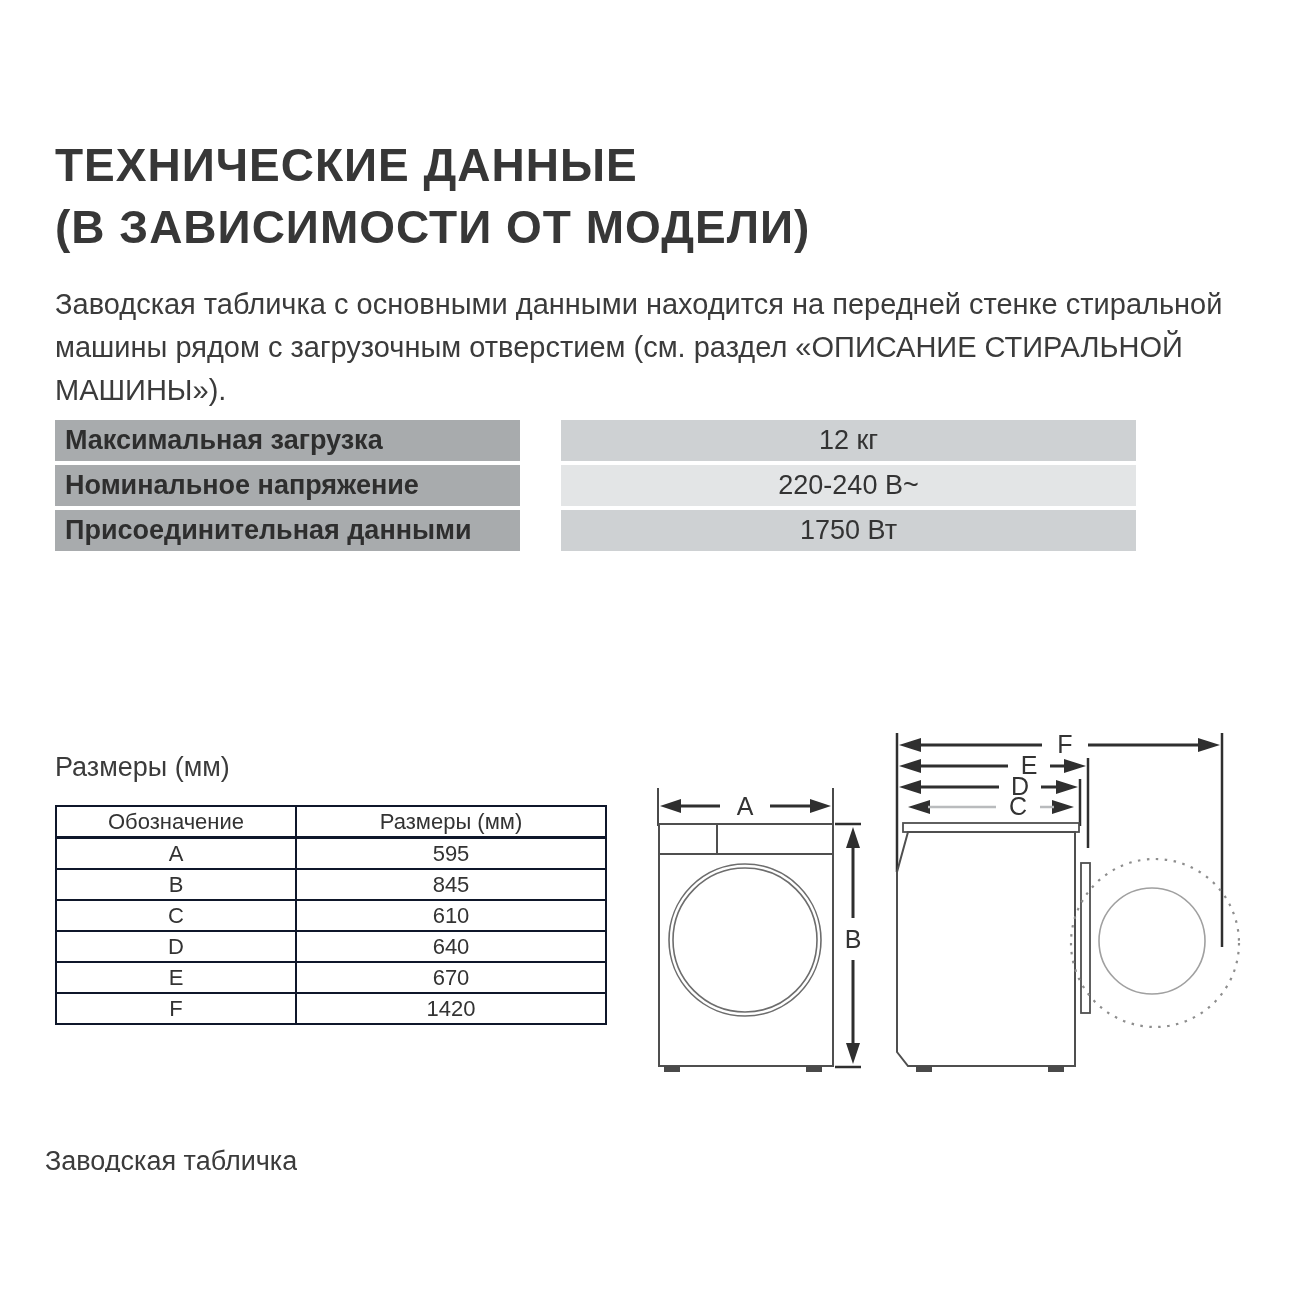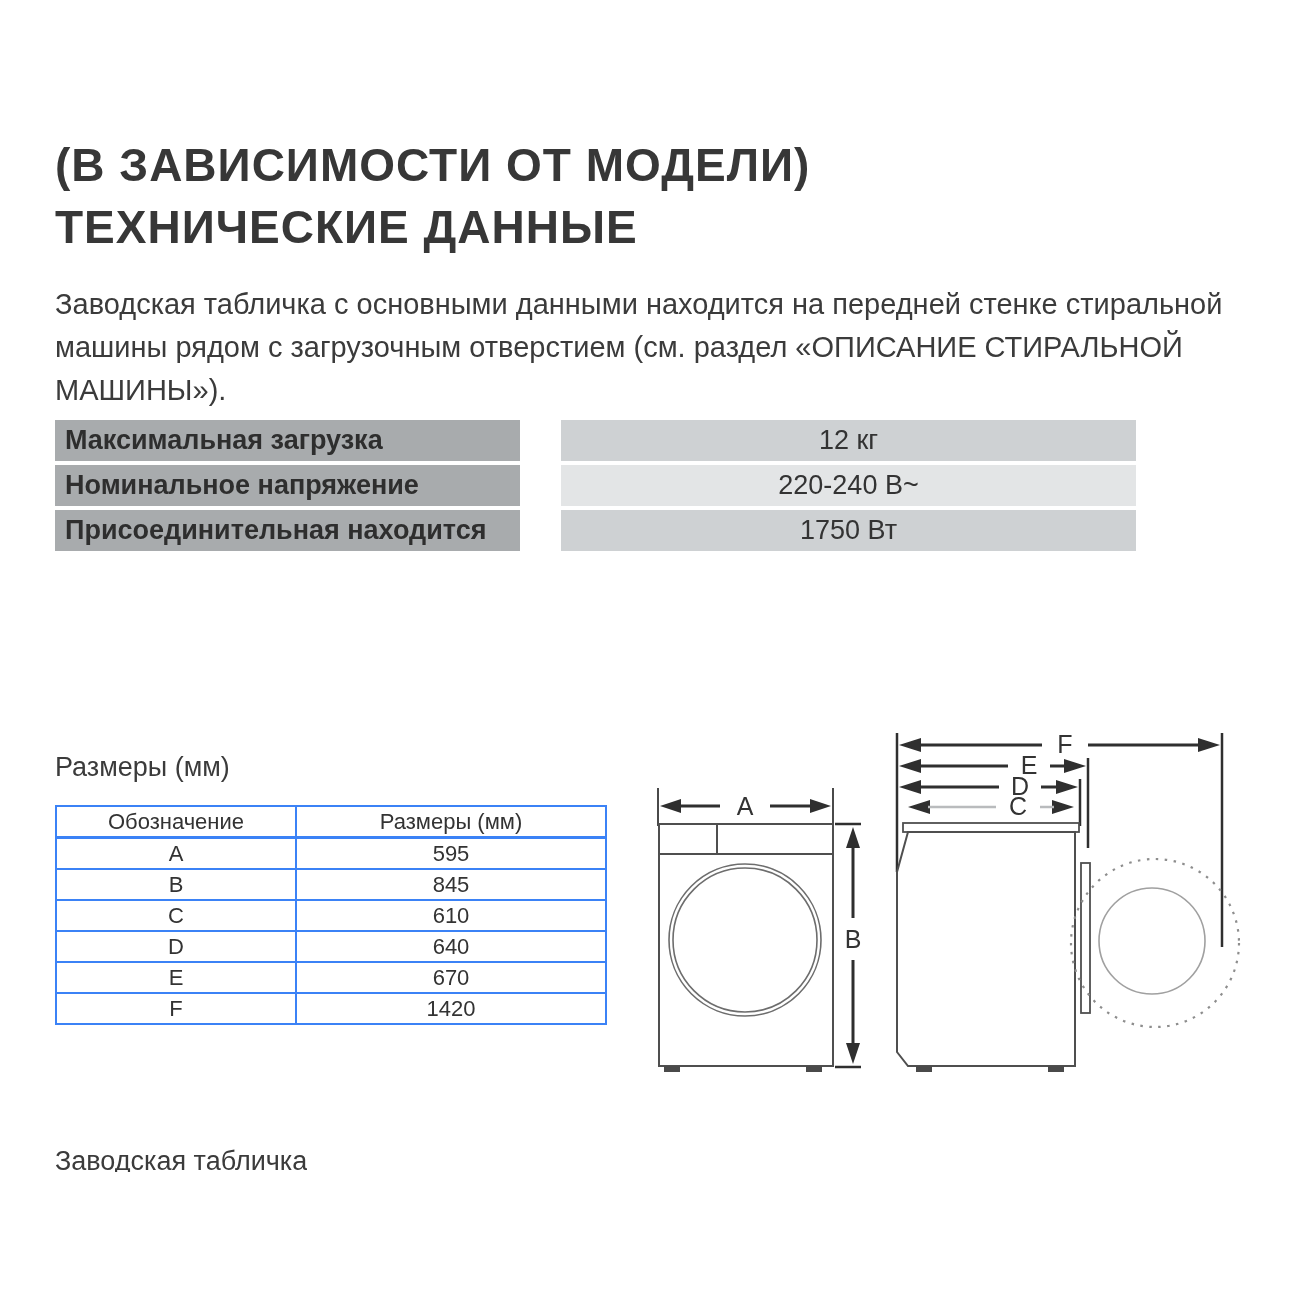--- a/index.html
+++ b/index.html
@@ -28,55 +28,55 @@
   }
   .spec-row:nth-child(odd)  .spec-value{background:#ced1d3;}
   .spec-row:nth-child(even) .spec-value{background:#e3e5e6;}
   
   .dims-title{position:absolute;left:55px;top:752px;font-size:27px;color:#3b3b3b;}
   table.dims{
     position:absolute;left:55px;top:805px;width:552px;
     border-collapse:collapse;table-layout:fixed;
   }
   table.dims td{
-    border:2px solid #3b82f6;height:29px;text-align:center;
+    border:2px solid #0f172a;height:29px;text-align:center;
     font-size:22px;color:#333333;padding:0;
   }
   table.dims td:first-child{width:238px;}
   table.dims tr.hdr td{border-bottom-width:3px;}
   
   .drawing{position:absolute;left:645px;top:722px;width:600px;height:368px;}
   .drawing text{font-family:"Liberation Sans", sans-serif;font-size:25px;fill:#333333;}
   
   .footer-heading{
-    position:absolute;left:55px;top:1146px;height:26px;overflow:hidden;
+    position:absolute;left:45px;top:1146px;height:26px;overflow:hidden;
     font-size:27px;color:#3b3b3b;
   }
 </style>
 </head>
 <body>
 
 <div class="page-title">
+  <div>ТЕХНИЧЕСКИЕ ДАННЫЕ</div>
   <div>(В ЗАВИСИМОСТИ ОТ МОДЕЛИ)</div>
-  <div>ТЕХНИЧЕСКИЕ ДАННЫЕ</div>
 </div>
 
 <div class="intro">Заводская табличка с основными данными находится на передней стенке стиральной машины рядом с загрузочным отверстием (см. раздел «ОПИСАНИЕ СТИРАЛЬНОЙ МАШИНЫ»).</div>
 
 <div class="spec-table">
   <div class="spec-row">
     <div class="spec-label">Максимальная загрузка</div>
     <div class="spec-value">12 кг</div>
   </div>
   <div class="spec-row">
     <div class="spec-label">Номинальное напряжение</div>
     <div class="spec-value">220-240 В~</div>
   </div>
   <div class="spec-row">
-    <div class="spec-label">Присоединительная находится</div>
+    <div class="spec-label">Присоединительная данными</div>
     <div class="spec-value">1750 Вт</div>
   </div>
 </div>
 
 <div class="dims-title">Размеры (мм)</div>
 
 <table class="dims">
   <tbody>
     <tr class="hdr">
       <td>Обозначение</td>

